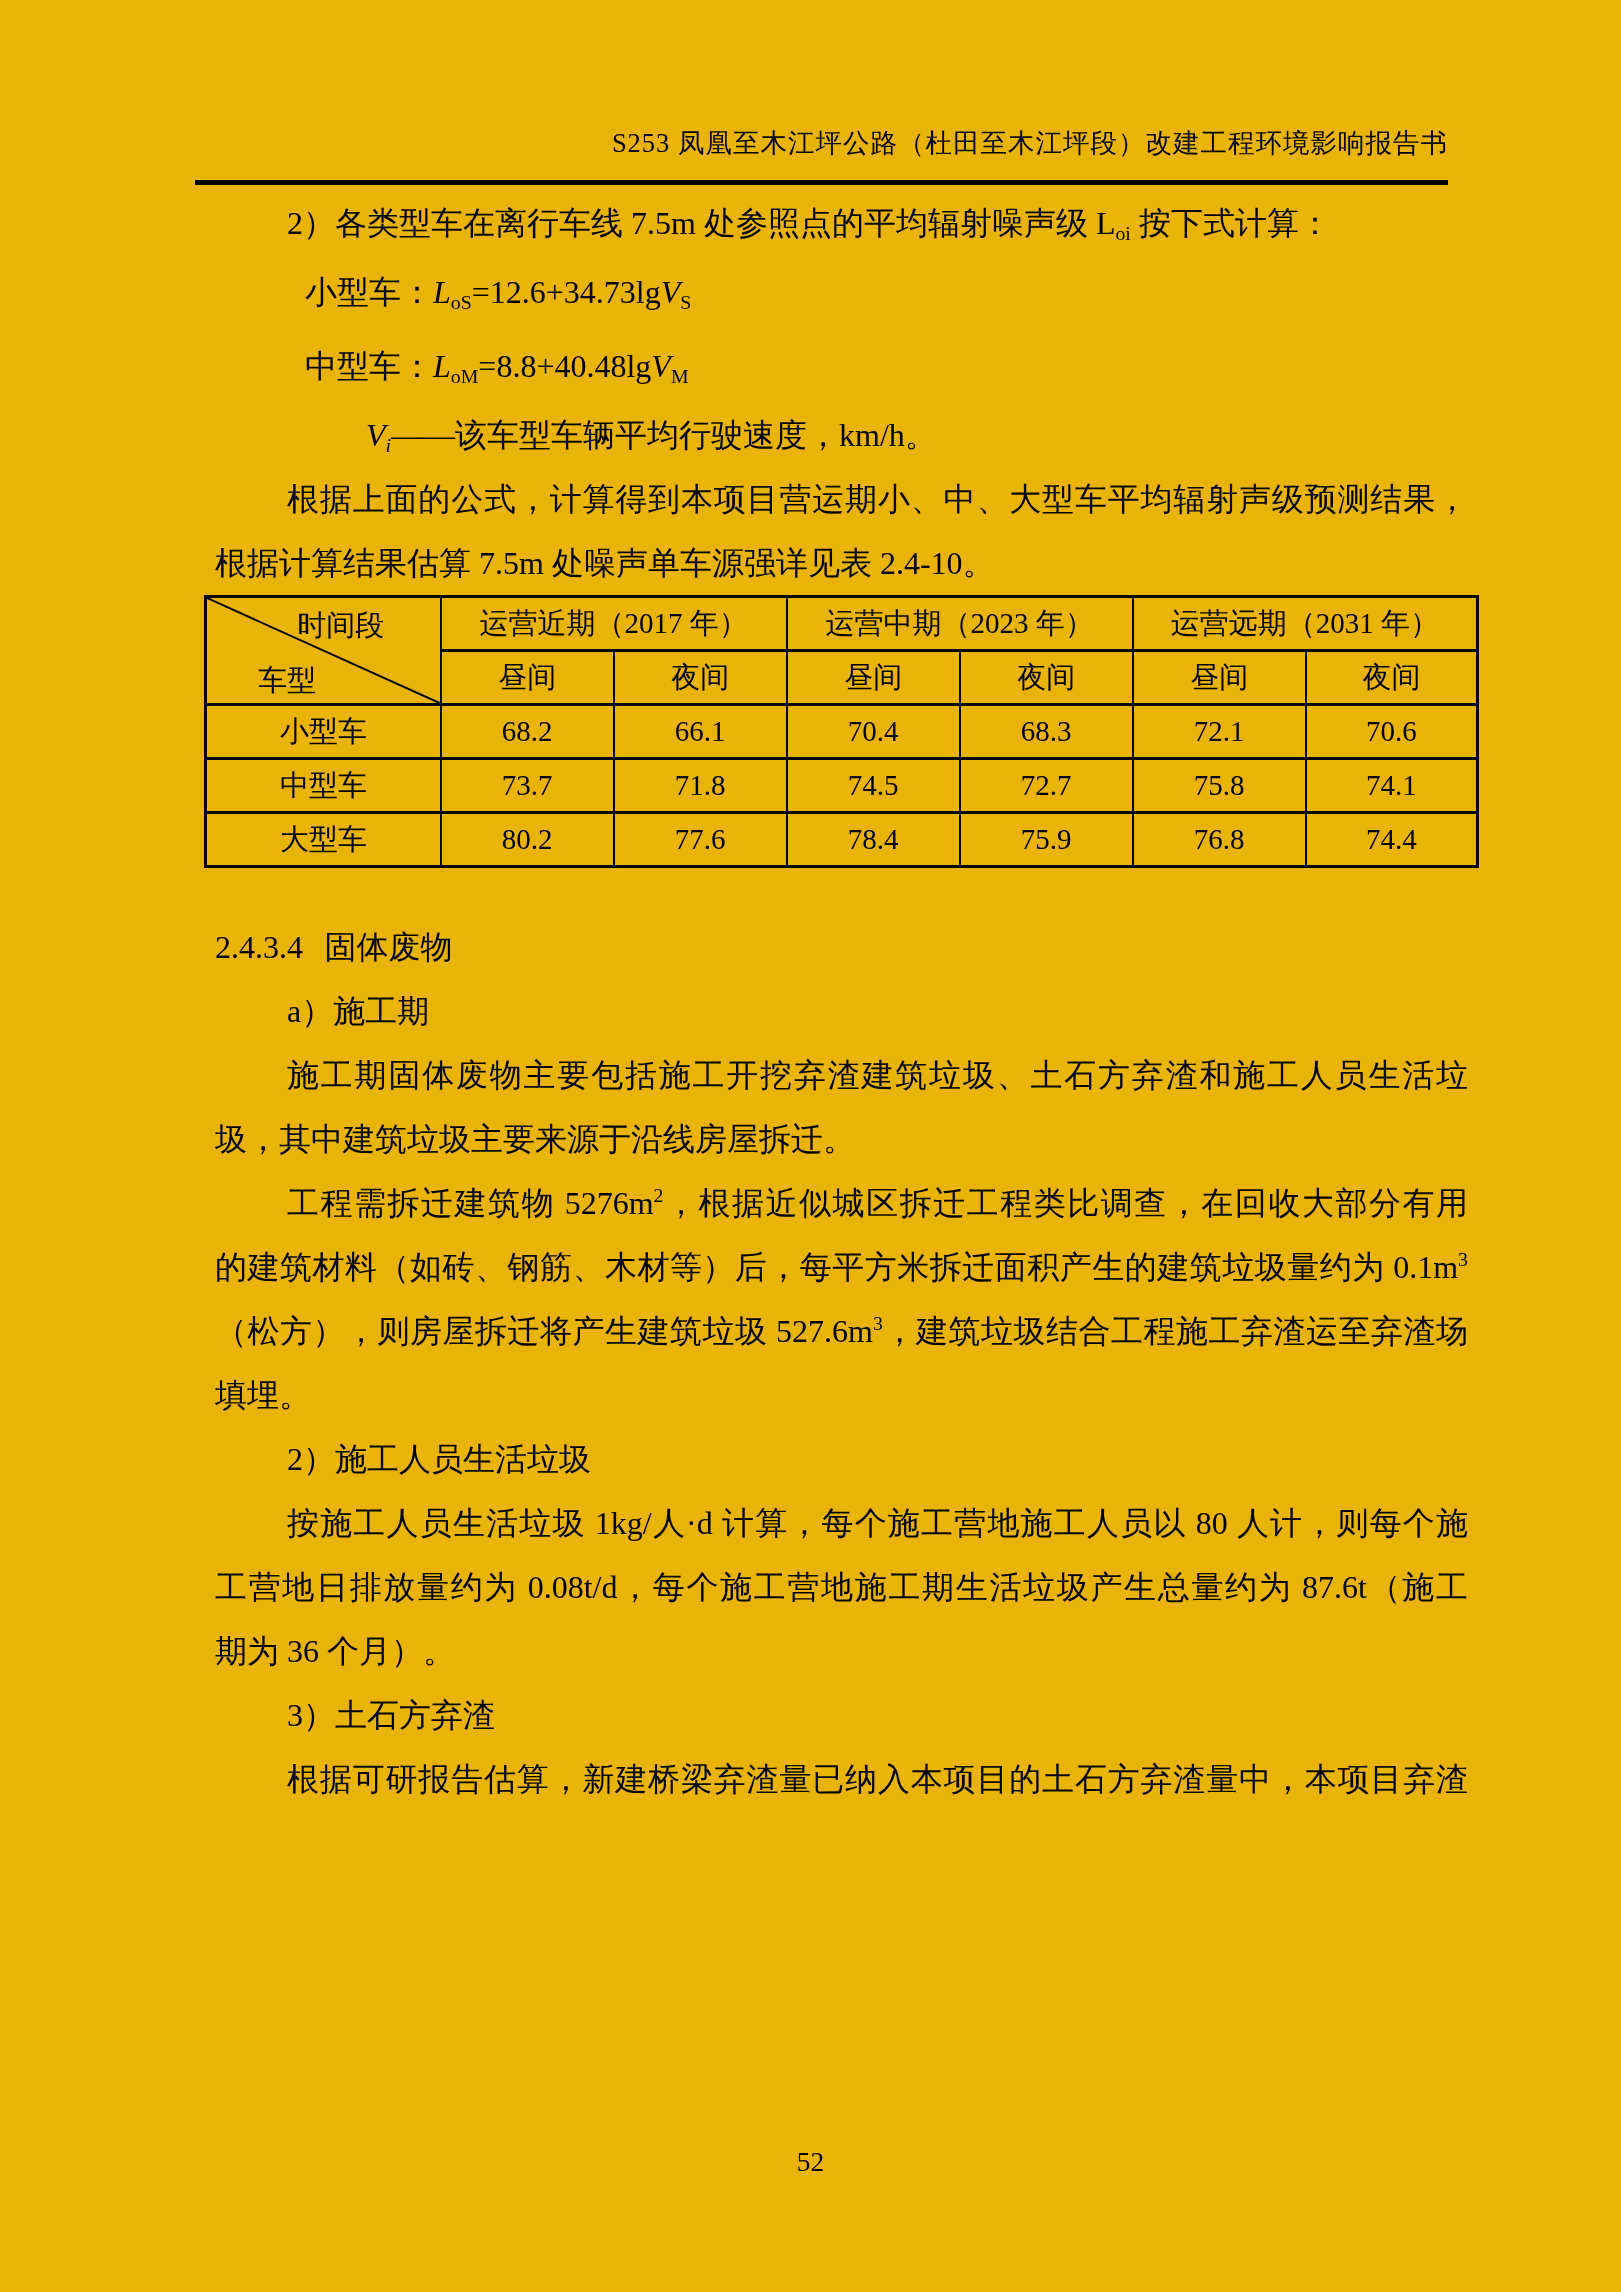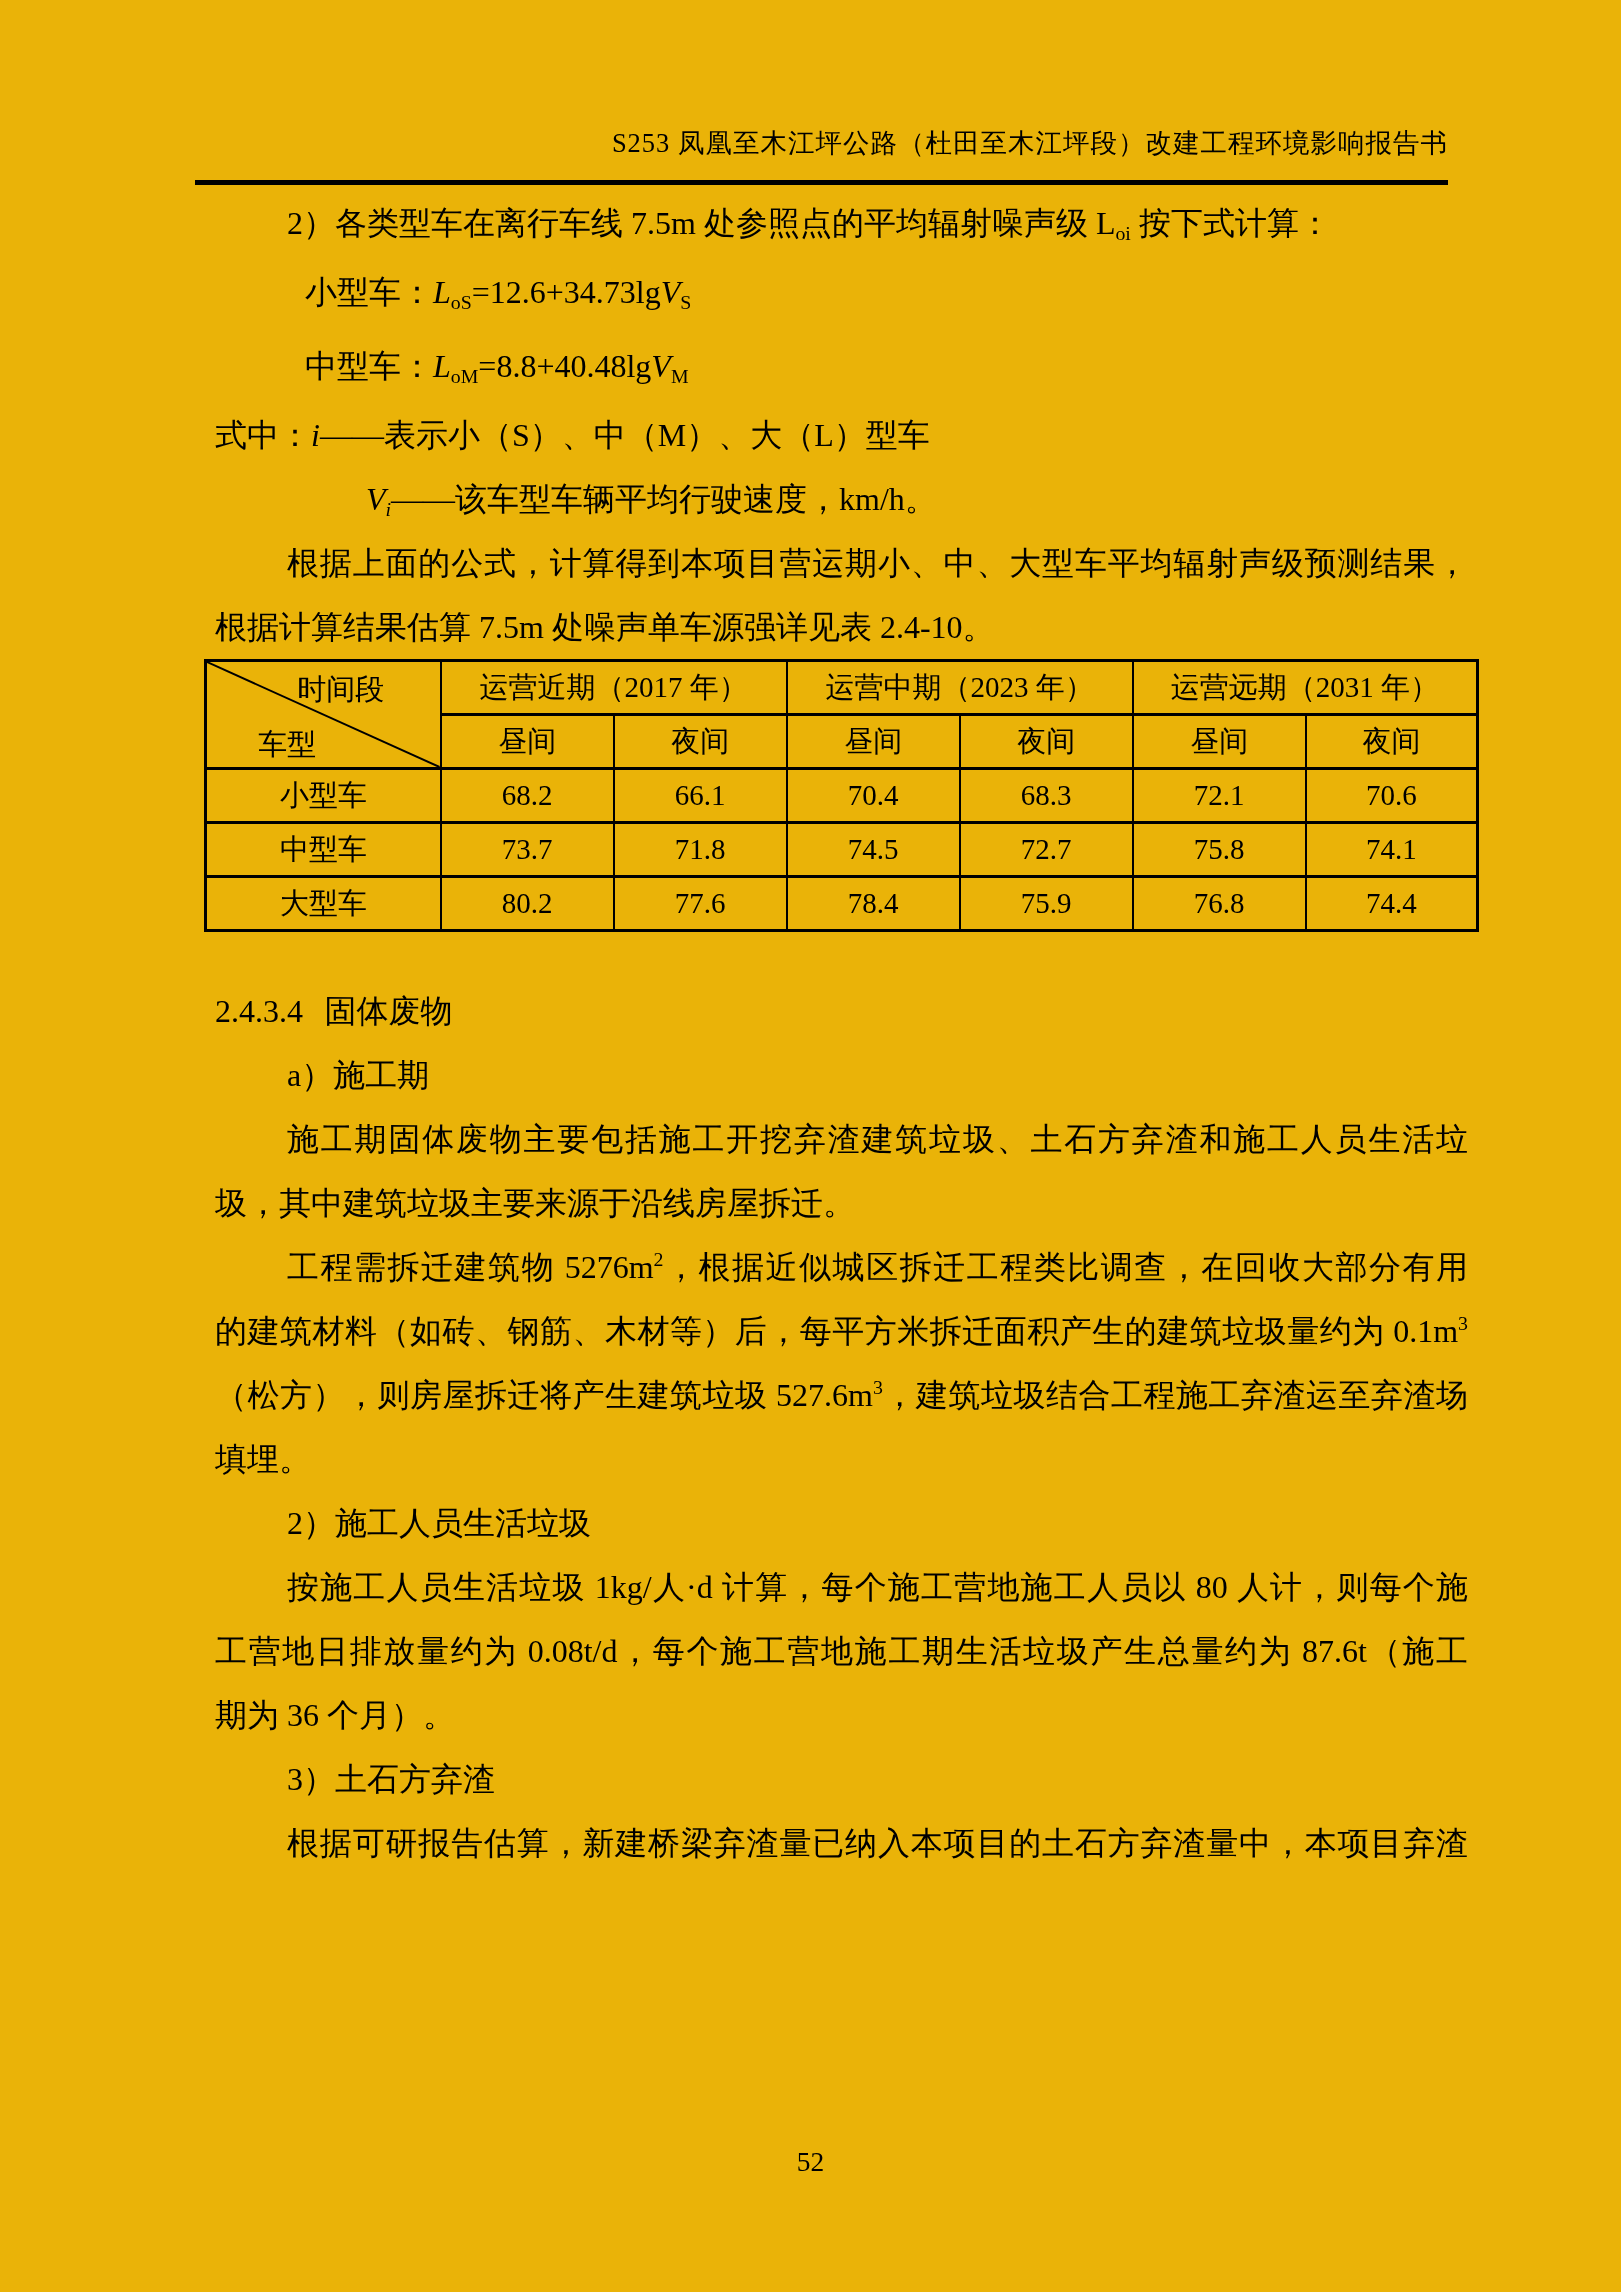--- a/index.html
+++ b/index.html
@@ -109,21 +109,20 @@
     <span class="hdr-title">S253 凤凰至木江坪公路（杜田至木江坪段）改建工程环境影响报告书</span>
     <div class="hdr-rule"></div>
   </div>
 
   <div class="content">
 
     <div id="blocks-top">
         <div class="line indent"><span>2）各类型车在离行车线 7.5m 处参照点的平均辐射噪声级 L</span><sub>oi</sub><span> 按下式计算：</span></div>
         <div class="line tall formula"><span>小型车：</span><span class="ital">L</span><sub>oS</sub><span>=12.6+34.73lg</span><span class="ital">V</span><sub>S</sub></div>
         <div class="line tall formula"><span>中型车：</span><span class="ital">L</span><sub>oM</sub><span>=8.8+40.48lg</span><span class="ital">V</span><sub>M</sub></div>
-        <div class="line"><span>式中：</span><span class="ital">i</span><span>——表示小（S）、中（M）、大（L）型车</span></div>
         <div class="line vi"><span class="ital">V</span><sub class="ital">i</sub><span>——该车型车辆平均行驶速度，km/h。</span></div>
         <div class="line indent fill"><span>根据上面的公式，计算得到本项目营运期小、中、大型车平均辐射声级预测结果，</span></div>
         <div class="line"><span>根据计算结果估算 7.5m 处噪声单车源强详见表 2.4-10。</span></div>
       </div>
 
 
     <table class="noise">
       <colgroup>
         <col style="width:235px">
         <col style="width:173px">

